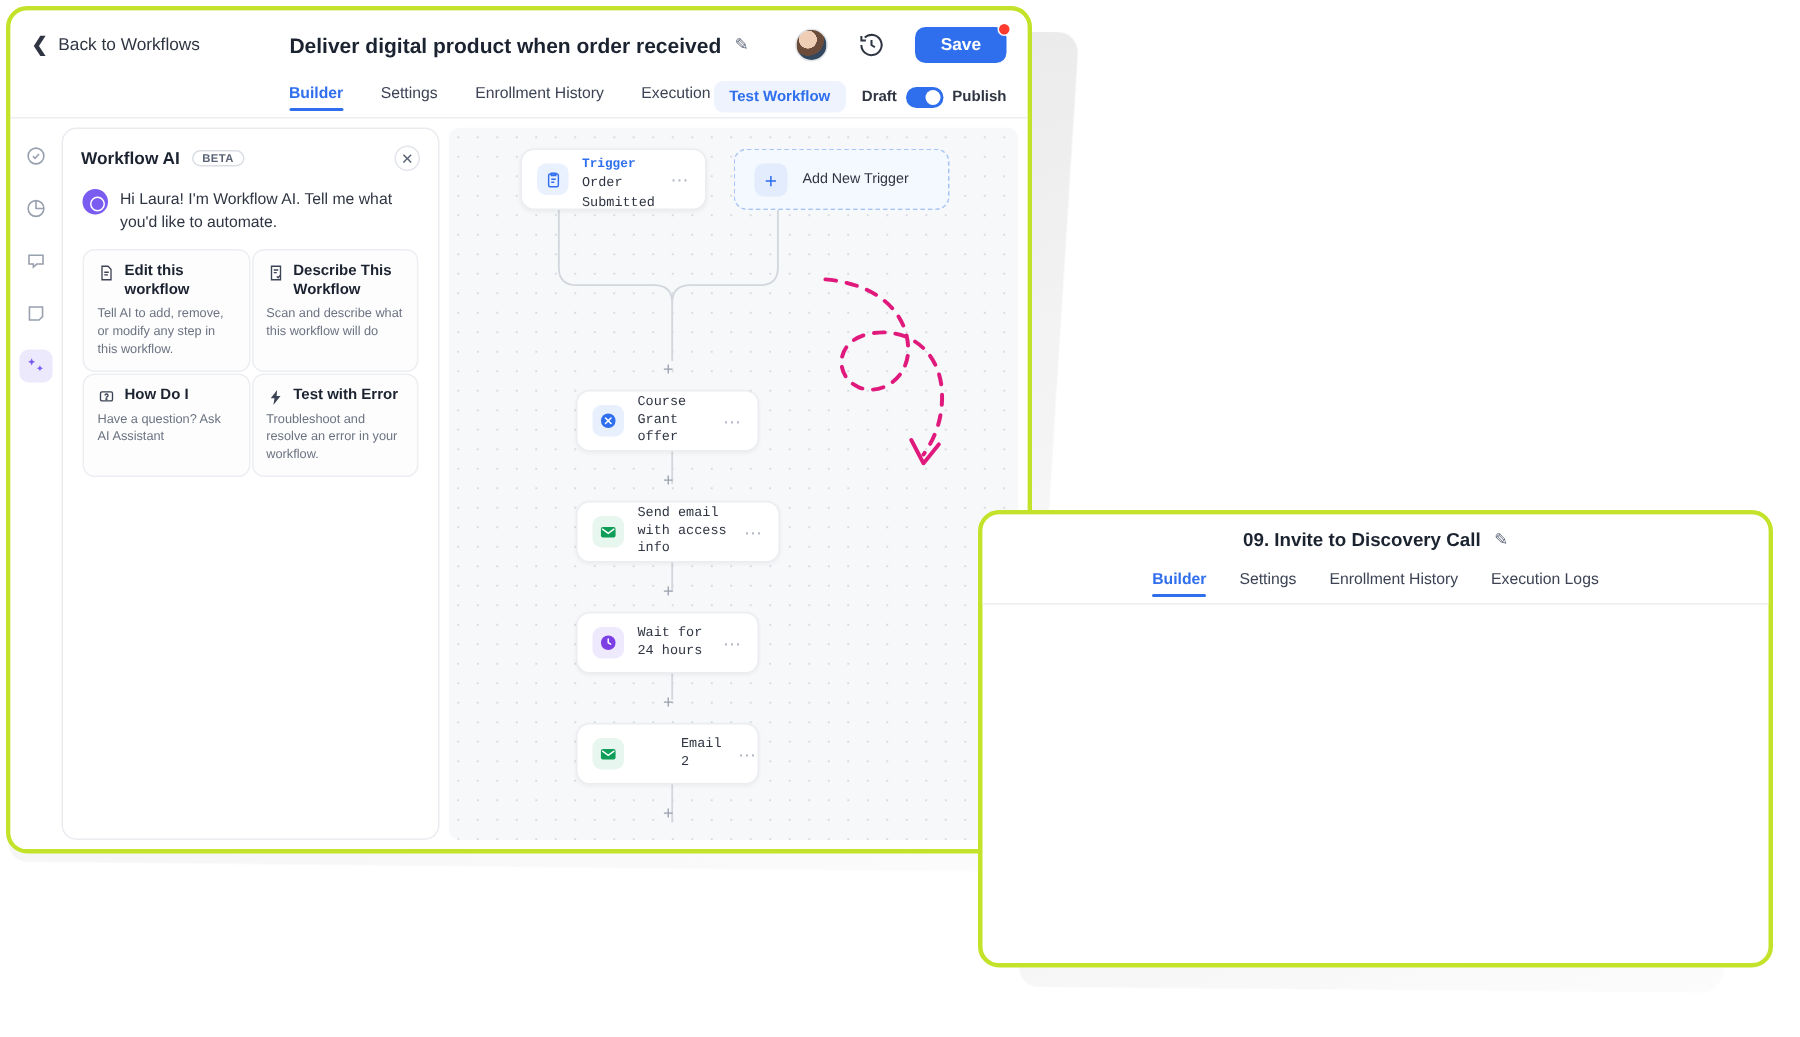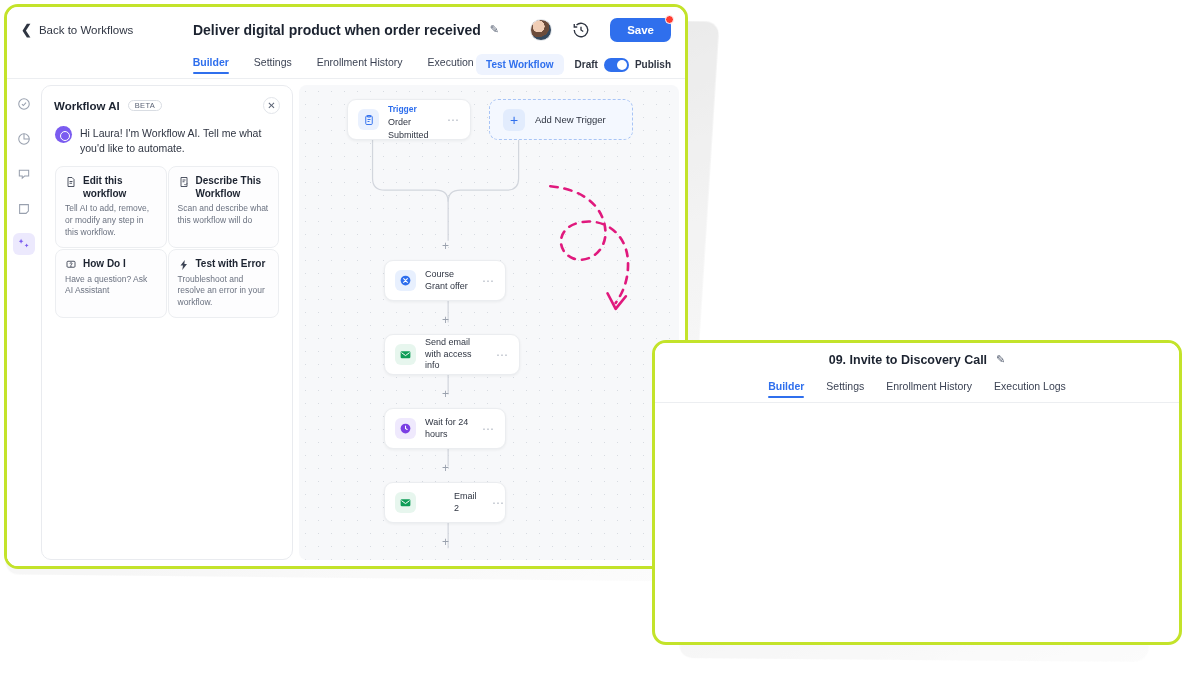--- a/index.html
+++ b/index.html
@@ -135,21 +135,21 @@
     border: 1px solid #e9ebef; border-radius: 10px;
     background: #fff; display: flex; flex-direction: column;
     position: relative;
   }
   .ai-head {
     display: flex; align-items: center; gap: 8px;
     padding: 11px 12px 8px 12px;
   }
   .ai-title { font-size: 11.5px; font-weight: 700; color: #1c2330; }
   .beta {
-    font-size: 7.5px; font-weight: 400; color: #5a6375;
+    font-size: 7.5px; font-weight: 700; color: #5a6375;
     border: 1px solid #d9dde3; border-radius: 9px; padding: 0 6px;
     letter-spacing: .3px;
   }
   .ai-close {
     margin-left: auto; width: 17px; height: 17px; border-radius: 50%;
     border: 1px solid #e2e5ea; display: flex; align-items: center;
     justify-content: center; font-size: 10px; color: #5a6375; cursor: pointer;
   }
   .ai-greet {
     display: flex; gap: 8px; padding: 4px 13px 10px 13px;
@@ -221,21 +221,21 @@
     position: absolute; background: #fff;
     border: 1px solid #ebedf0; border-radius: 9px;
     display: flex; align-items: center; gap: 9px;
     padding: 0 10px; box-shadow: 0 1px 3px rgba(20,26,40,.06);
     cursor: pointer;
   }
   .node .sq {
     width: 21px; height: 21px; border-radius: 6px; flex: 0 0 21px;
     display: flex; align-items: center; justify-content: center;
   }
-  .node .txt { flex: 1; min-width: 0; }
+  .node .txt { flex: 1; min-width: 0; font-family: Liberation Mono, monospace; }
   .node .t1 { font-size: 8.5px; color: #2f6fed; font-weight: 600; line-height: 1.3; }
   .node .t2 { font-size: 9px; color: #2f3542; line-height: 1.35; }
   .node .t-single { font-size: 9px; color: #2f3542; line-height: 1.3; }
   .node .dots { color: #b3b9c4; font-size: 12px; letter-spacing: 1px; line-height: 1; }
   .addtrig {
     position: absolute; background: #f4f8ff;
     border: 1.4px dashed #a8c4f5; border-radius: 9px;
     display: flex; align-items: center; gap: 10px; padding: 0 13px;
     cursor: pointer;
   }

